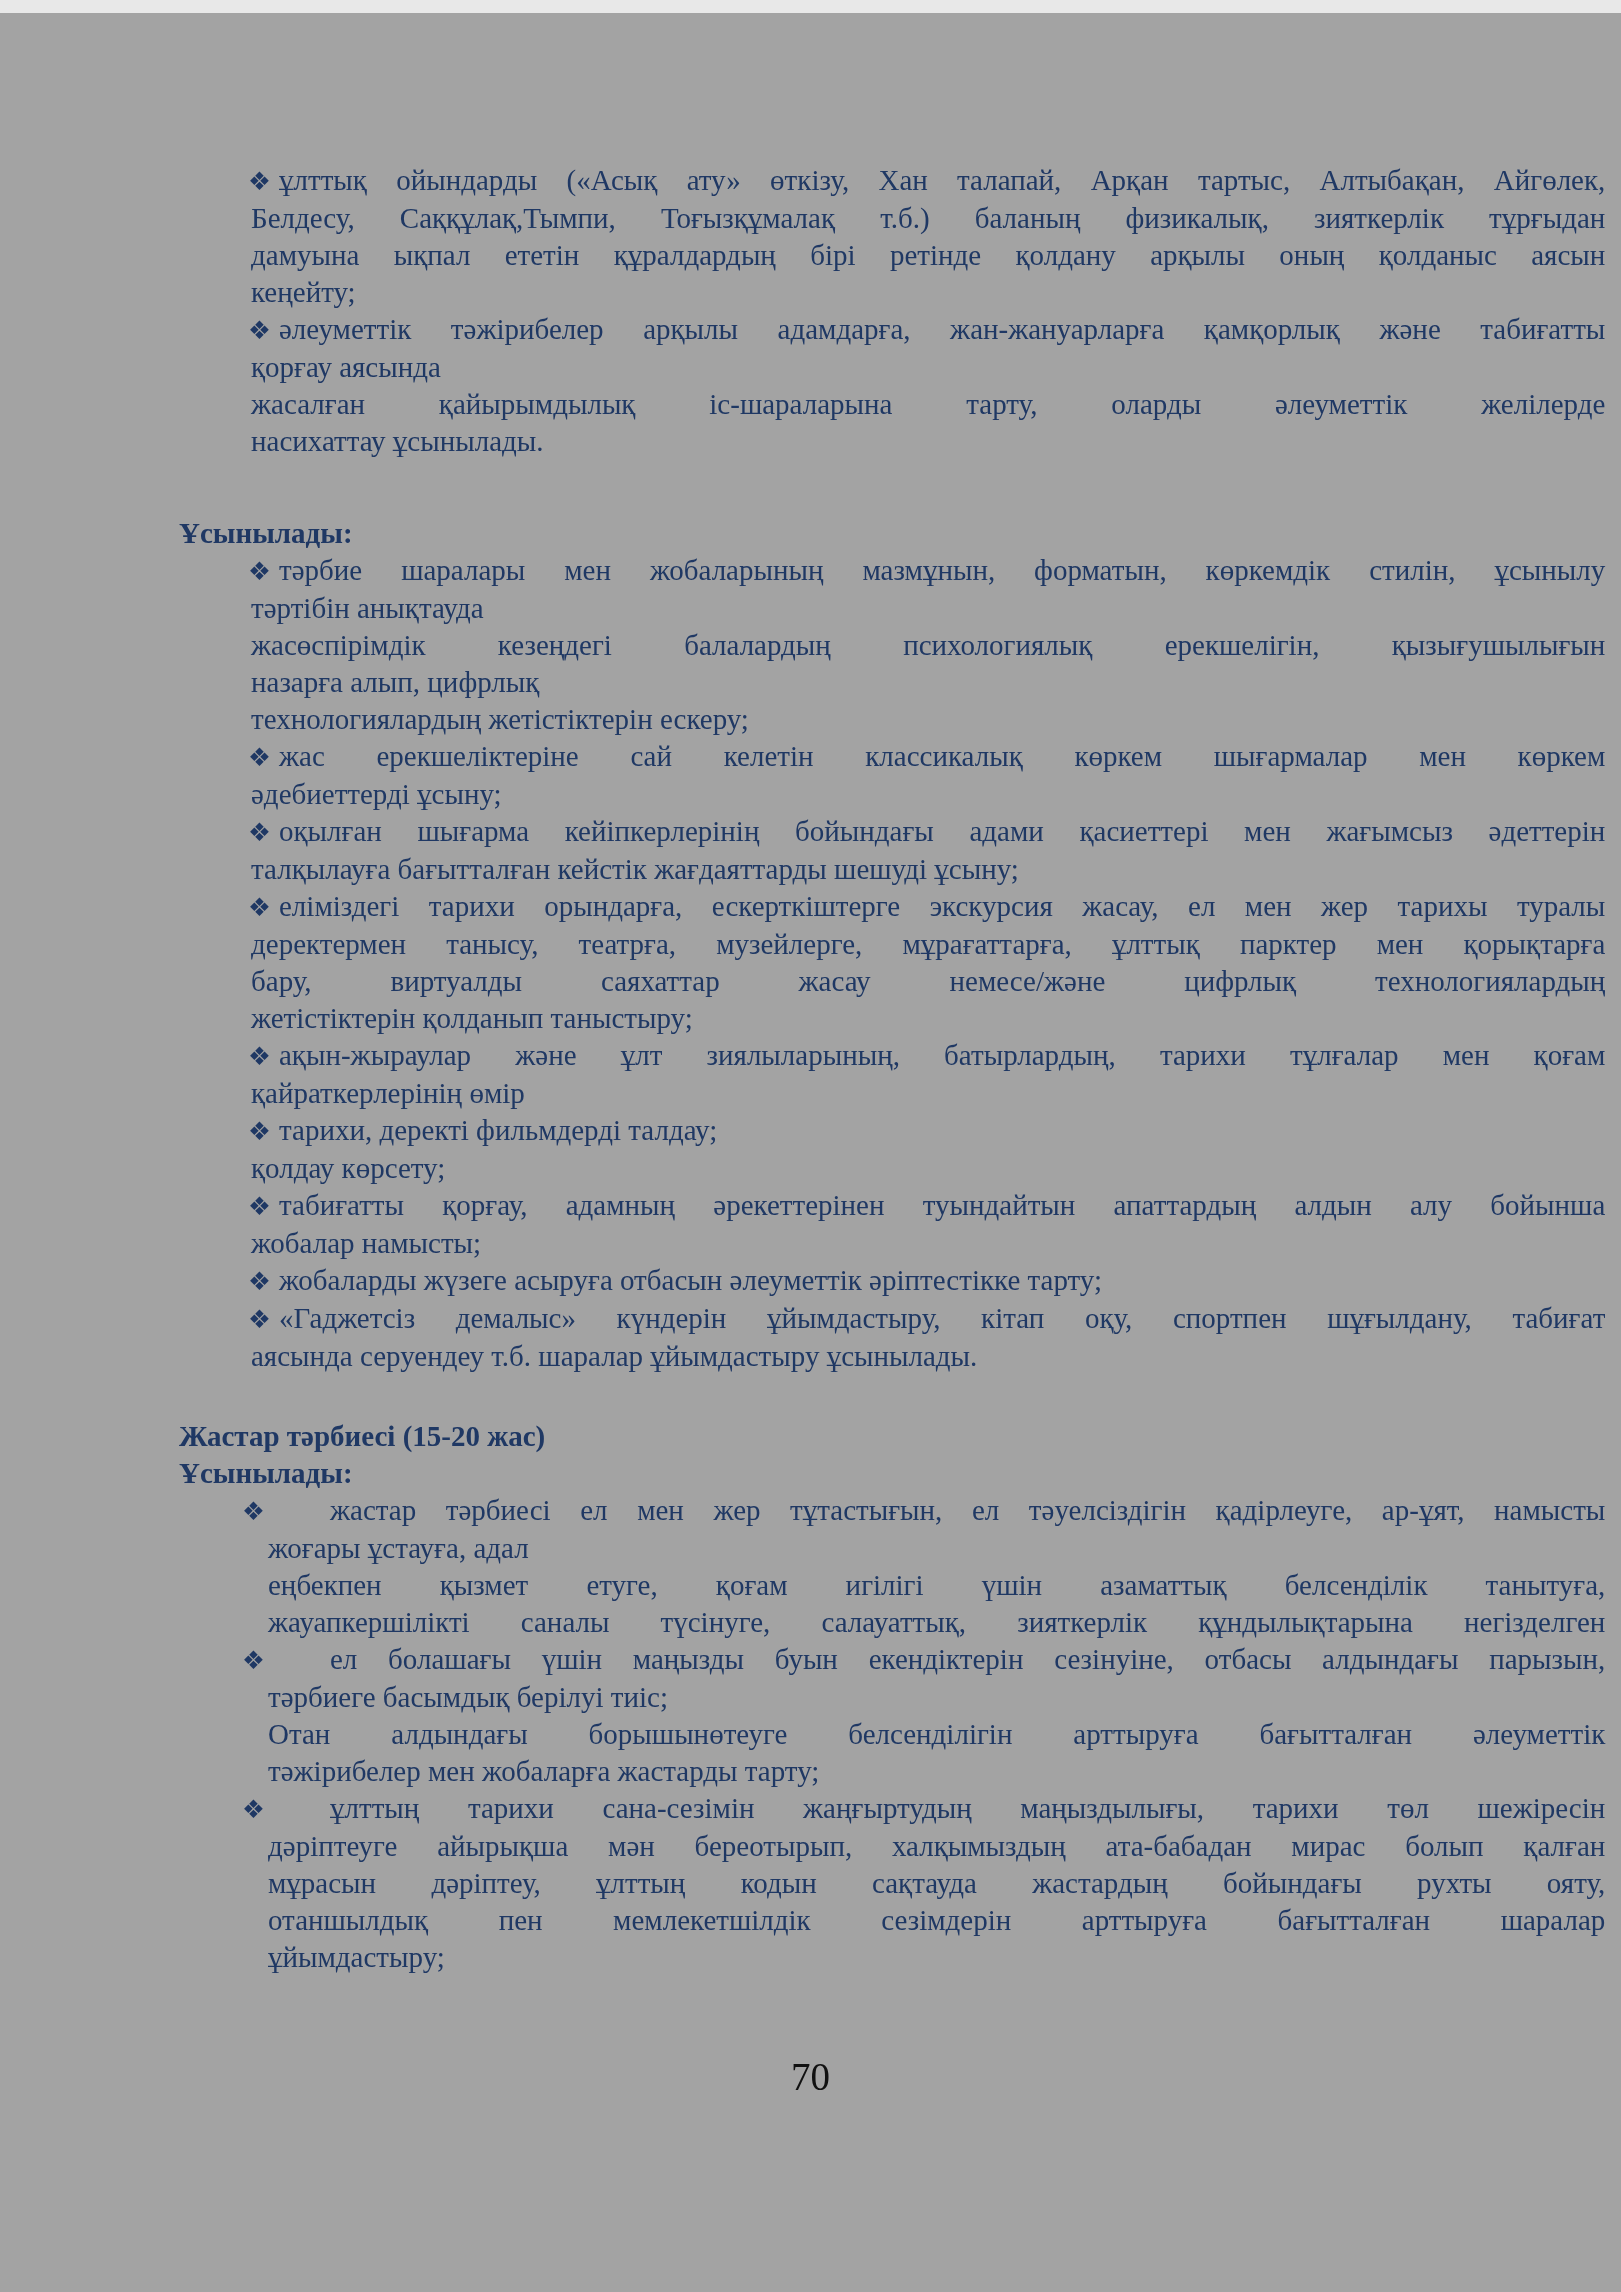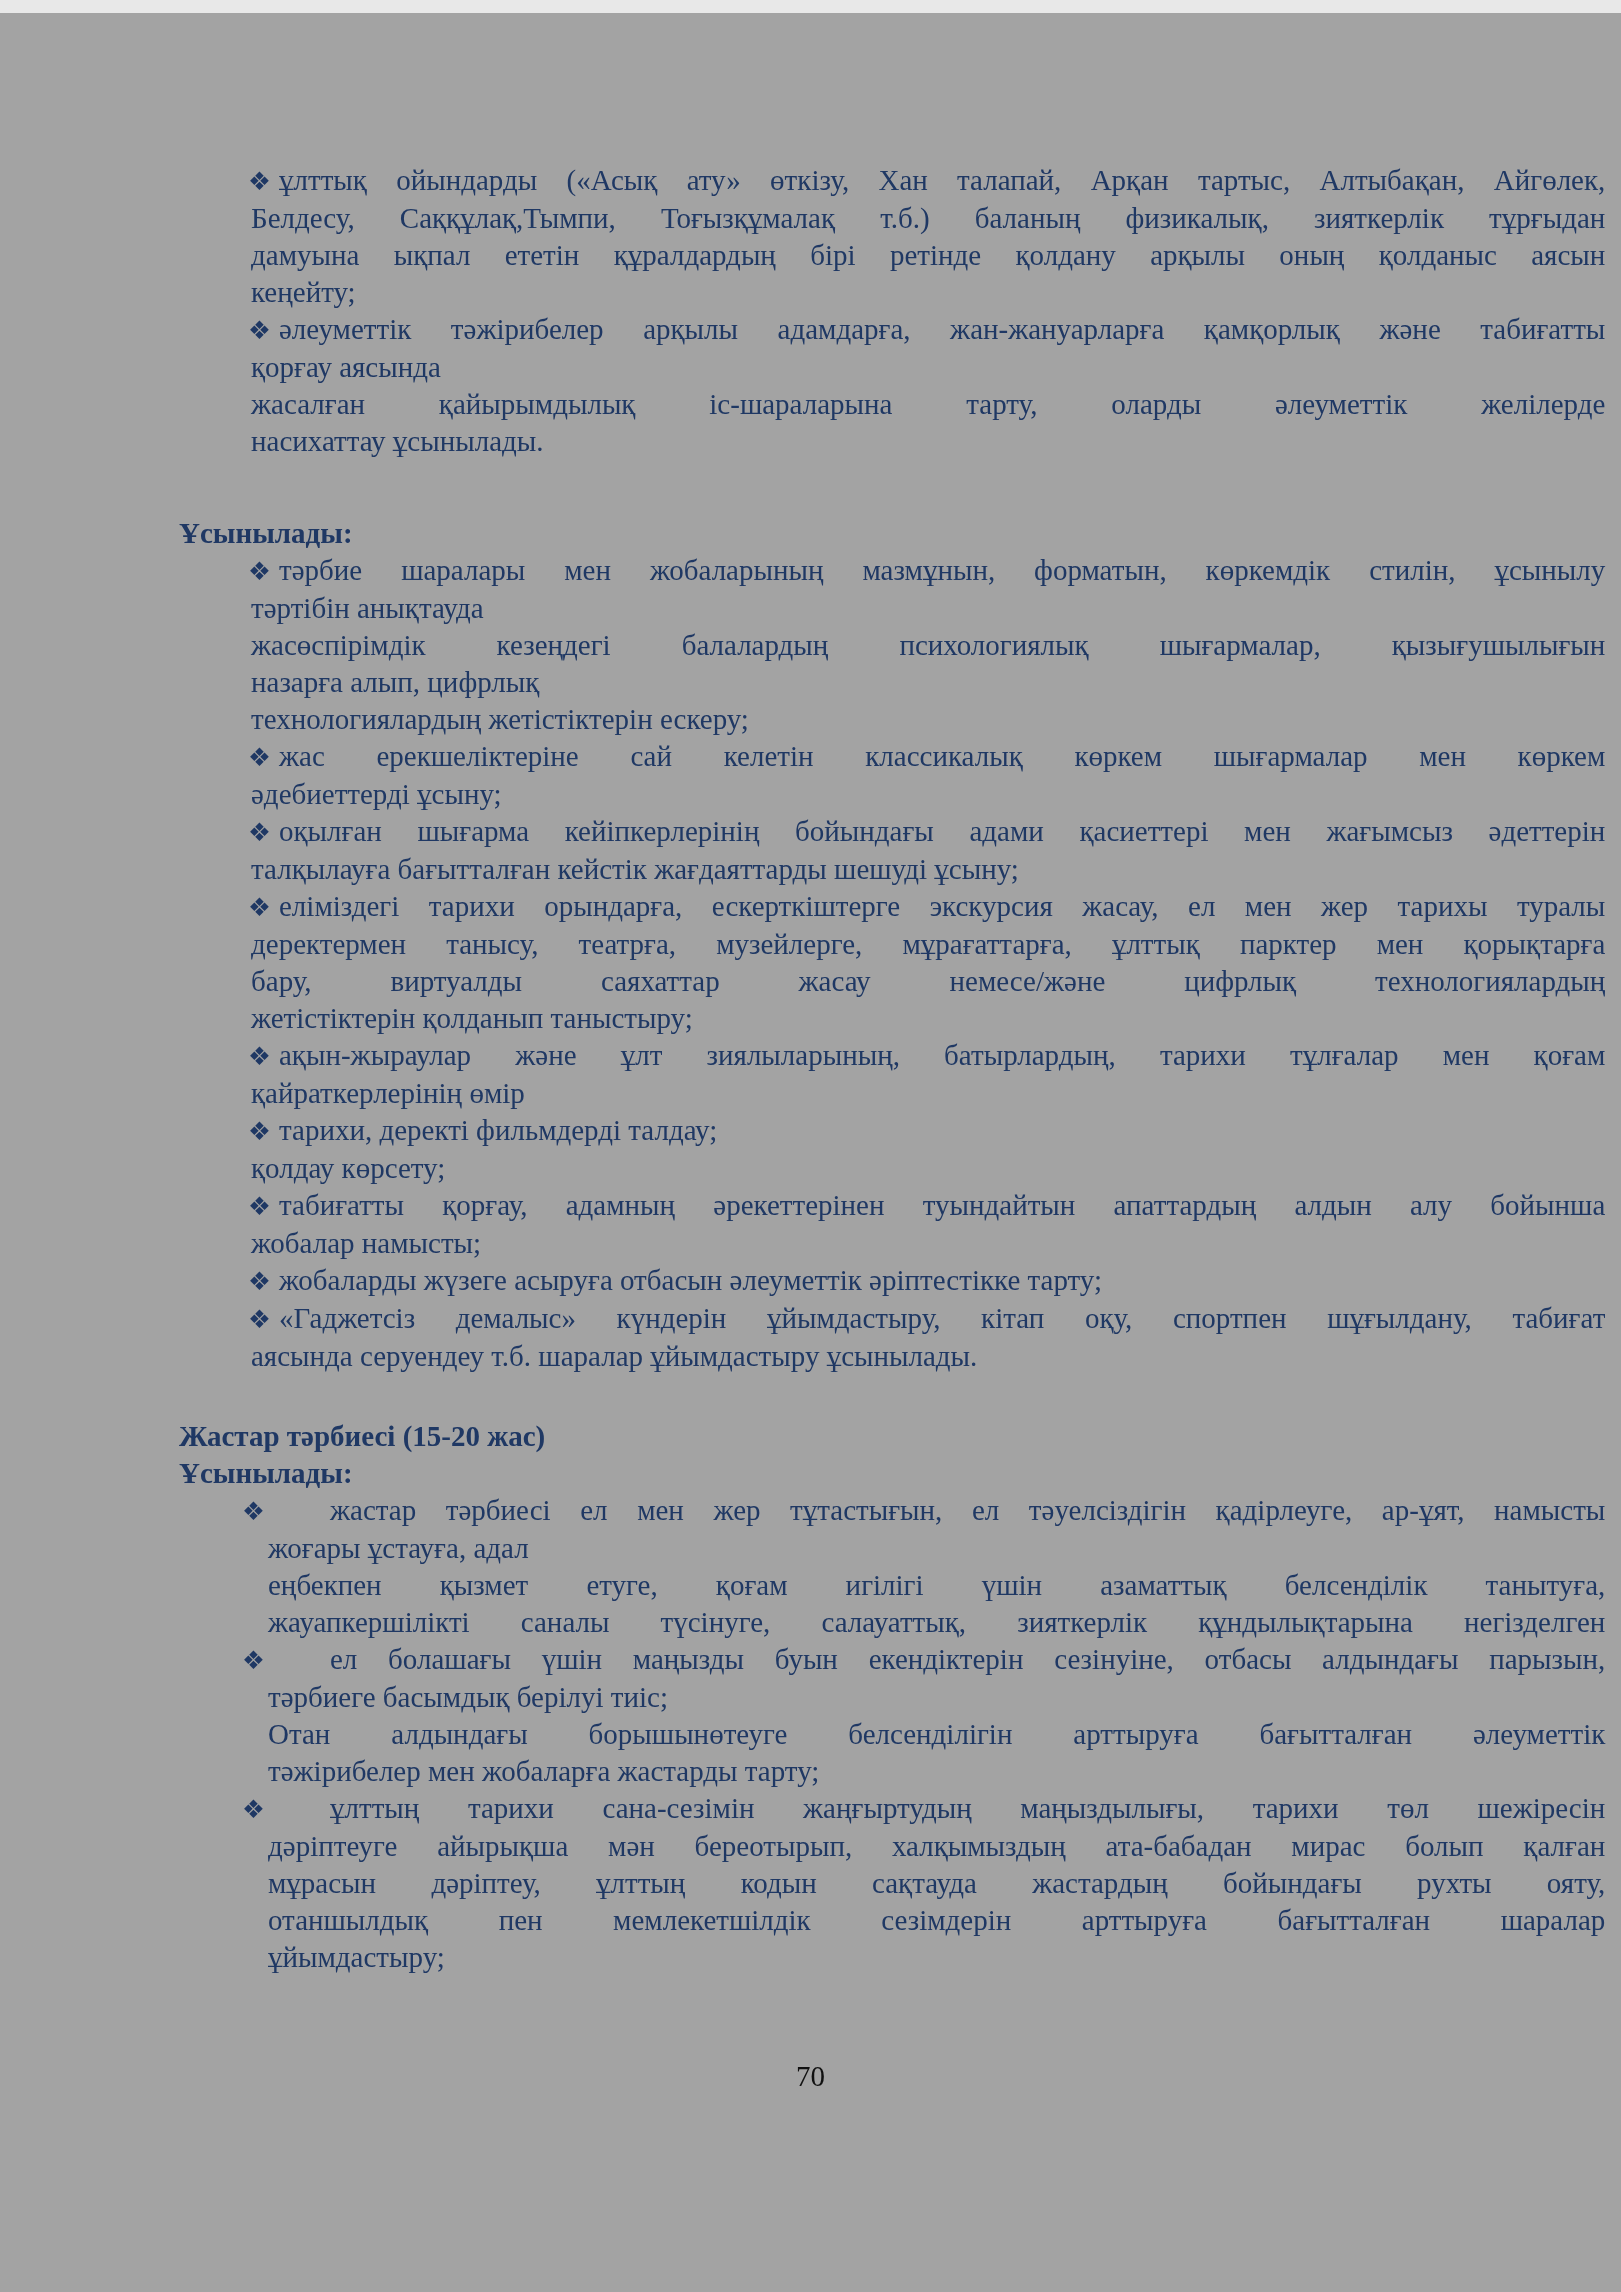--- a/index.html
+++ b/index.html
@@ -38,42 +38,42 @@
     font-size: 25.5px;
     vertical-align: baseline;
   }
   .hang .mk { width: 31px; }
   .tab .mk { width: 88px; }
   .spacer { width: 100%; }
   .footer {
     margin-top: 82px;
     text-align: center;
     color: #111111;
-    font-size: 29px;
+    font-size: 39px;
     line-height: 37px;
   }
 </style>
 </head>
 <body>
 
 <div class="page">
   <div class="doc" id="doc">
       <div class="ln hang first j"><span class="mk">❖</span>ұлттық ойындарды («Асық ату» өткізу, Хан талапай, Арқан тартыс, Алтыбақан, Айгөлек,</div>
       <div class="ln hang j">Белдесу, Саққұлақ,Тымпи, Тоғызқұмалақ т.б.) баланың физикалық, зияткерлік тұрғыдан</div>
       <div class="ln hang j">дамуына ықпал ететін құралдардың бірі ретінде қолдану арқылы оның қолданыс аясын</div>
       <div class="ln hang">кеңейту;</div>
       <div class="ln hang first j"><span class="mk">❖</span>әлеуметтік тәжірибелер арқылы адамдарға, жан-жануарларға қамқорлық және табиғатты</div>
       <div class="ln hang">қорғау аясында</div>
       <div class="ln hang j">жасалған қайырымдылық іс-шараларына тарту, оларды әлеуметтік желілерде</div>
       <div class="ln hang">насихаттау ұсынылады.</div>
       <div class="spacer" style="height: 55px;"></div>
       <div class="heading">Ұсынылады:</div>
       <div class="ln hang first j"><span class="mk">❖</span>тәрбие шаралары мен жобаларының мазмұнын, форматын, көркемдік стилін, ұсынылу</div>
       <div class="ln hang">тәртібін анықтауда</div>
-      <div class="ln hang j">жасөспірімдік кезеңдегі балалардың психологиялық шығармалар, қызығушылығын</div>
+      <div class="ln hang j">жасөспірімдік кезеңдегі балалардың психологиялық ерекшелігін, қызығушылығын</div>
       <div class="ln hang">назарға алып, цифрлық</div>
       <div class="ln hang">технологиялардың жетістіктерін ескеру;</div>
       <div class="ln hang first j"><span class="mk">❖</span>жас ерекшеліктеріне сай келетін классикалық көркем шығармалар мен көркем</div>
       <div class="ln hang">әдебиеттерді ұсыну;</div>
       <div class="ln hang first j"><span class="mk">❖</span>оқылған шығарма кейіпкерлерінің бойындағы адами қасиеттері мен жағымсыз әдеттерін</div>
       <div class="ln hang">талқылауға бағытталған кейстік жағдаяттарды шешуді ұсыну;</div>
       <div class="ln hang first j"><span class="mk">❖</span>еліміздегі тарихи орындарға, ескерткіштерге экскурсия жасау, ел мен жер тарихы туралы</div>
       <div class="ln hang j">деректермен танысу, театрға, музейлерге, мұрағаттарға, ұлттық парктер мен қорықтарға</div>
       <div class="ln hang j">бару, виртуалды саяхаттар жасау немесе/және цифрлық технологиялардың</div>
       <div class="ln hang">жетістіктерін қолданып таныстыру;</div>

